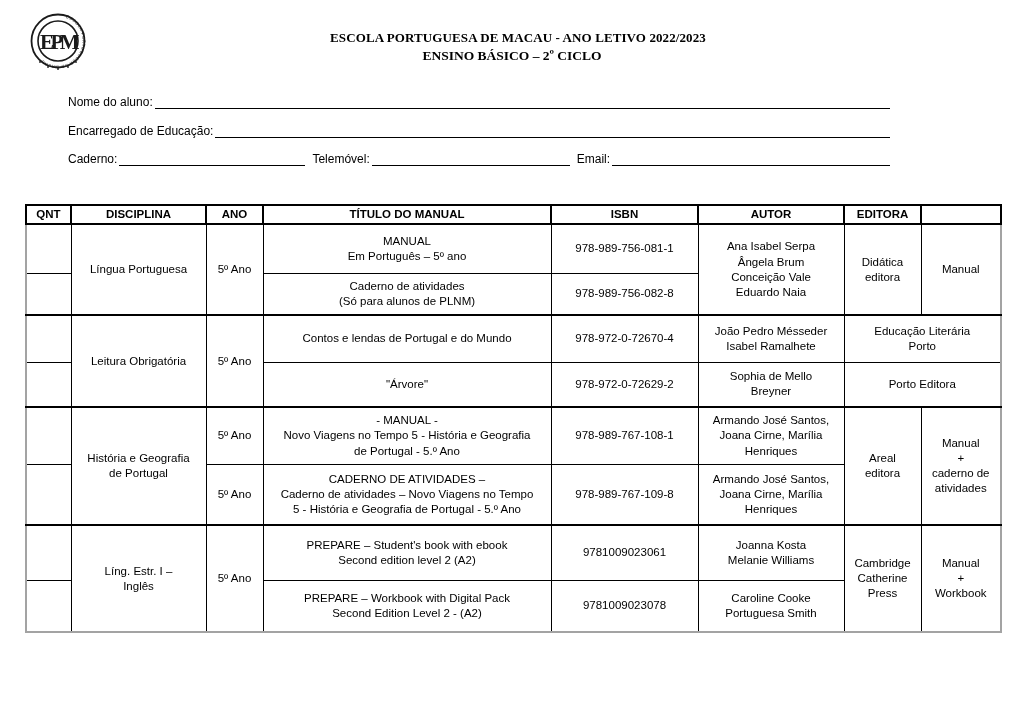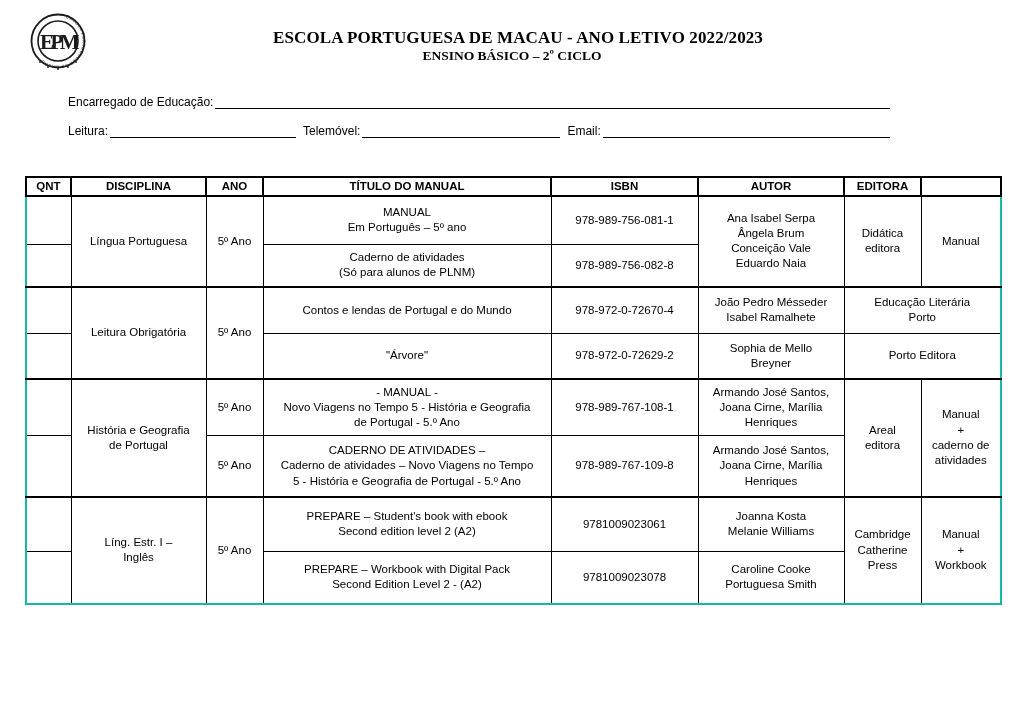--- a/index.html
+++ b/index.html
@@ -19,21 +19,21 @@
     position: absolute; left: 26px; top: 7px;
     width: 64px; height: 68px;
   }
   .titles {
     padding-top: 29px;
     text-align: center;
     font-family: "Liberation Serif", serif;
     font-weight: bold;
     line-height: 18px;
   }
-  .title1 { font-size: 17px; letter-spacing: 0.1px; margin-left: 12px; }
+  .title1 { font-size: 13px; letter-spacing: 0.1px; margin-left: 12px; }
   .title2 { font-size: 13.5px; }
 
   
   .form {
     margin: 28px 134px 0 68px;
     font-size: 12px;
   }
   .frow {
     display: flex;
     align-items: flex-end;
@@ -50,21 +50,21 @@
   .grow { flex: 1 1 auto; }
   .w186 { width: 186px; }
   .w198 { width: 198px; }
 
   
   table.booktable {
     border-collapse: collapse;
     table-layout: fixed;
     width: 975px;
     margin: 38px 0 0 25px;
-    border: 2px solid #14b8a6;
+    border: 2px solid #a3a3a3;
     font-size: 11.5px;
     line-height: 1.32;
   }
   .booktable th, .booktable td {
     border: 1px solid #000;
     border-left-width: 1.5px;
     border-right-width: 1.5px;
     text-align: center;
     vertical-align: middle;
     white-space: pre-line;
@@ -102,25 +102,29 @@
     </svg>
   </div>
 
   <div class="titles">
     <div class="title1">ESCOLA PORTUGUESA DE MACAU - ANO LETIVO 2022/2023</div>
     <div class="title2">ENSINO BÁSICO – 2º CICLO</div>
   </div>
 
   <div class="form">
     <div class="frow">
+      <span class="flabel">Nome do aluno:</span>
+      <span class="fline grow"></span>
+    </div>
+    <div class="frow">
       <span class="flabel">Encarregado de Educação:</span>
       <span class="fline grow"></span>
     </div>
     <div class="frow">
-      <span class="flabel">Leitura:</span>
+      <span class="flabel">Caderno:</span>
       <span class="fline w186"></span>
       <span class="flabel ml">Telemóvel:</span>
       <span class="fline w198"></span>
       <span class="flabel ml">Email:</span>
       <span class="fline grow"></span>
     </div>
   </div>
 
   <table class="booktable">
     <colgroup>

